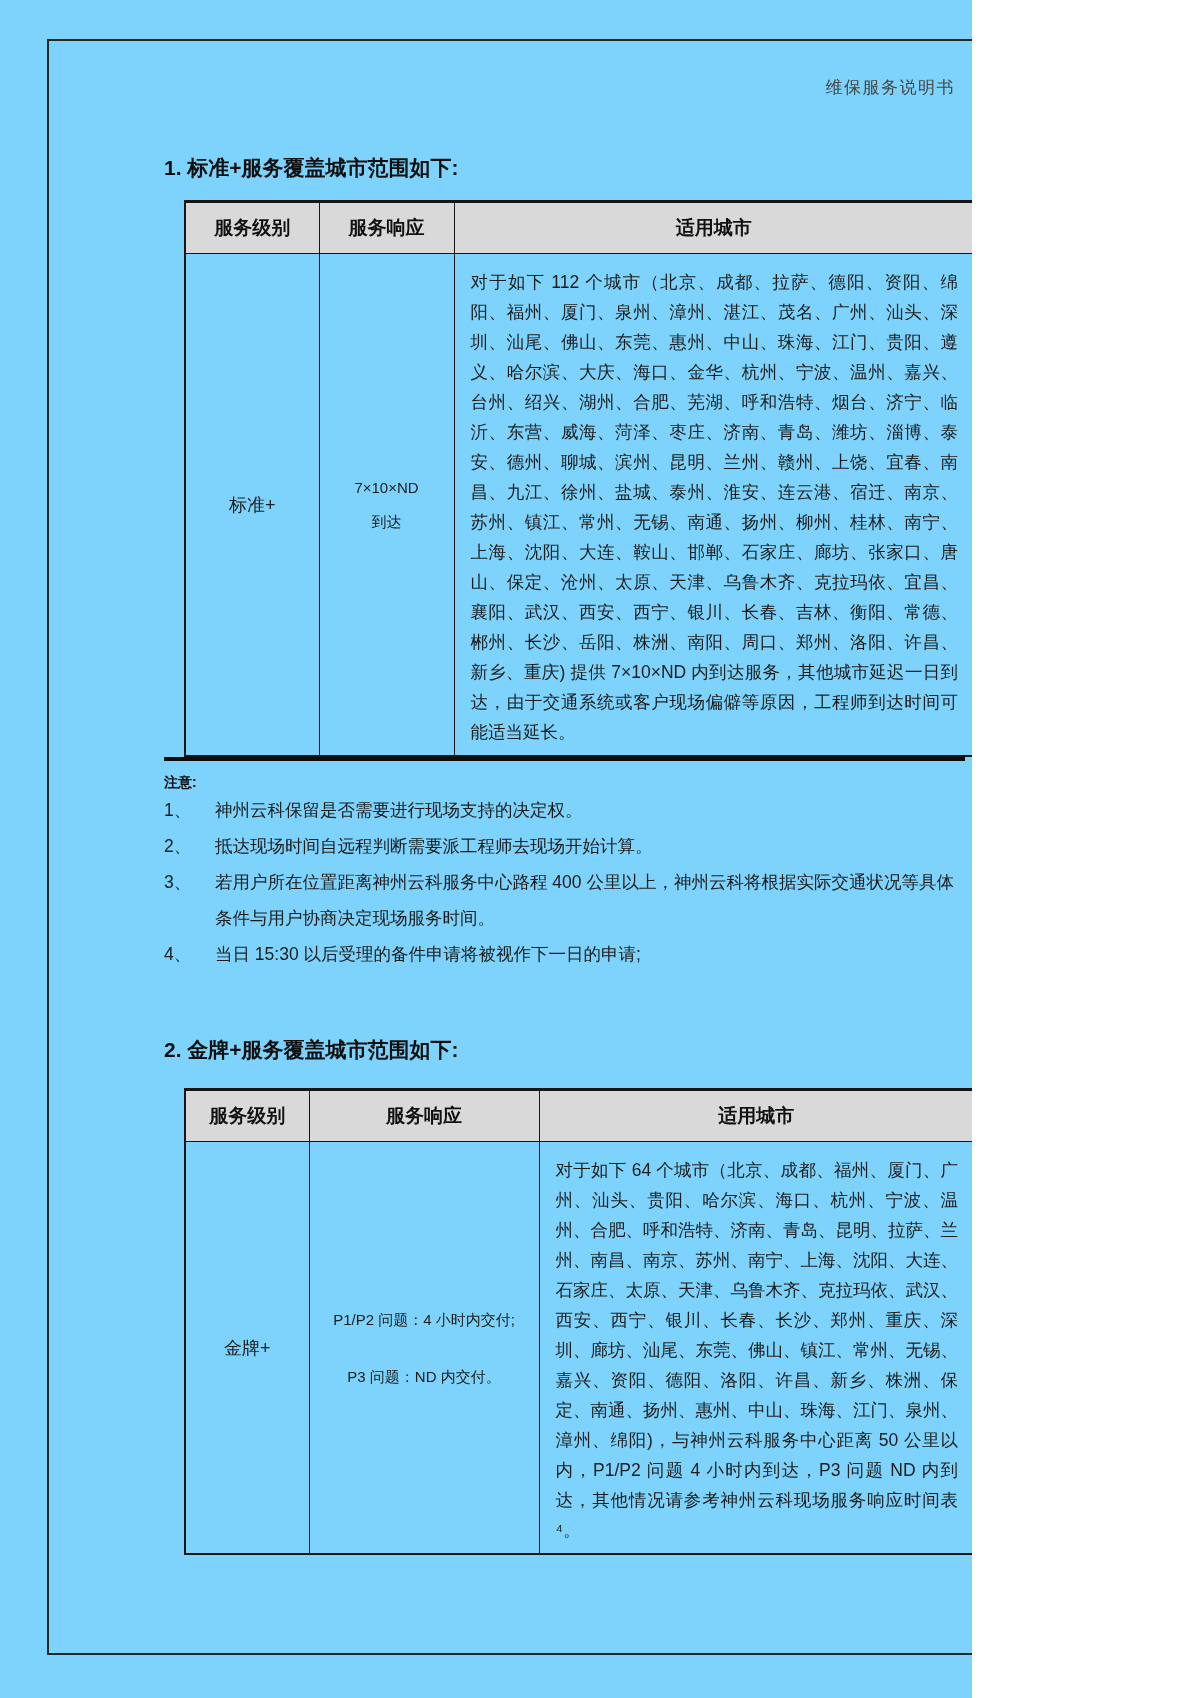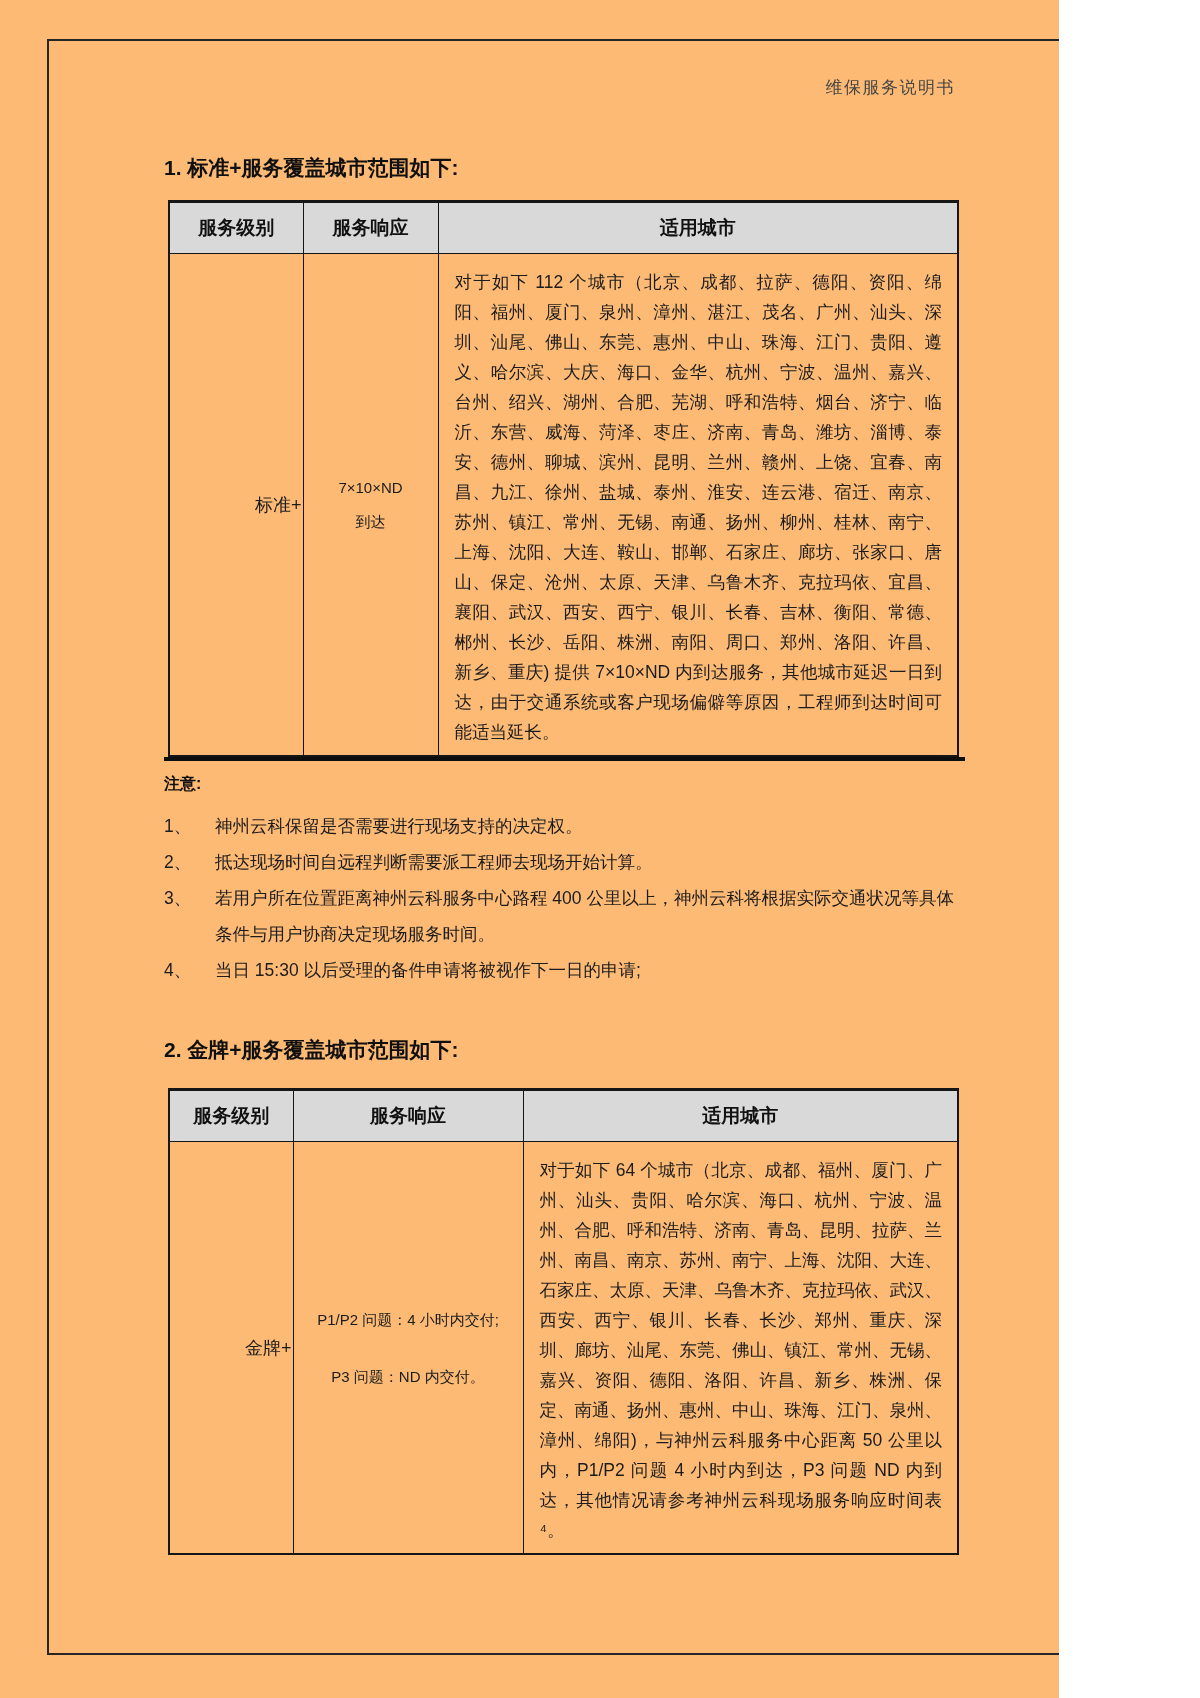--- a/index.html
+++ b/index.html
@@ -1,49 +1,49 @@
 <!DOCTYPE html>
 <html><head>
 <meta charset="utf-8">
 <style>
   html, body { margin:0; padding:0; background:#ffffff; }
   body { font-family:"Liberation Sans", sans-serif; }
-  .page { position:relative; width:1059px; height:1698px; background:#fdba74; overflow:hidden; }
+  .page { position:relative; width:972px; height:1698px; background:#7dd3fc; overflow:hidden; }
   .frame { position:absolute; left:47px; top:39px; width:1105px; height:1616px;
            border:2px solid #262626; box-sizing:border-box; }
 
   .doc-header { position:absolute; top:76px; left:165px; width:790px; text-align:right;
                 font-size:17px; color:#454545; letter-spacing:1.5px; }
 
   .sec-heading { position:absolute; left:164px; font-size:21px; font-weight:700; color:#101010;margin-top:16px; }
   .s1 { top:138px; }
   .s2 { top:1020px; }
 
-  .svc-table { position:absolute; left:168px; width:789px; border-collapse:collapse;
+  .svc-table { position:absolute; left:184px; width:789px; border-collapse:collapse;
                table-layout:fixed; color:#1c1c1c;
                border:2px solid #161616; border-top:3px solid #161616;padding-left:30px; }
   .t1 { top:200px; }
   .t2 { top:1088px; }
   .svc-table th, .svc-table td { border:1.4px solid #161616; }
   .svc-table th { background:#d9d9d9; font-size:19px; font-weight:700; height:48px;
                   text-align:center; color:#111; }
-  .level-cell { text-align:right; vertical-align:middle; font-size:18px; }
+  .level-cell { text-align:center; vertical-align:middle; font-size:18px; }
   .resp-cell  { text-align:center; vertical-align:middle; font-size:15px; }
   .resp-cell .resp-line { line-height:34px; }
   .resp-cell .resp-p { line-height:33px; }
   .resp-cell .resp-p + .resp-p { margin-top:24px; }
   .cities-cell { text-align:justify; vertical-align:top; padding:13px 15px 8px 16px;
                  font-size:17.5px; line-height:30px; }
   .t1 .body-row { height:443px; }
   .t2 .body-row { height:388px; }
 
   .divider { position:absolute; left:164px; top:757px; width:801px; height:4px; background:#0d0d0d; }
 
   .notes { position:absolute; left:164px; top:774px; width:800px; color:#1c1c1c; }
-  .notes-title { font-size:16px; font-weight:700; margin-bottom:13px; color:#101010; }
+  .notes-title { font-size:14px; font-weight:700; color:#101010; }
   .note-item { display:flex; font-size:17.5px; line-height:36px; }
   .note-num { width:51px; flex:none; }
   .note-text { flex:1; }
 
   .footer { position:absolute; top:1563px; left:164px; width:800px; text-align:center;
             font-family:"DejaVu Serif", serif; font-size:19px; font-weight:700; color:#111; }
   .footer .sep { margin:0 6px; font-weight:400; }
 </style>
 </head>
 <body>

